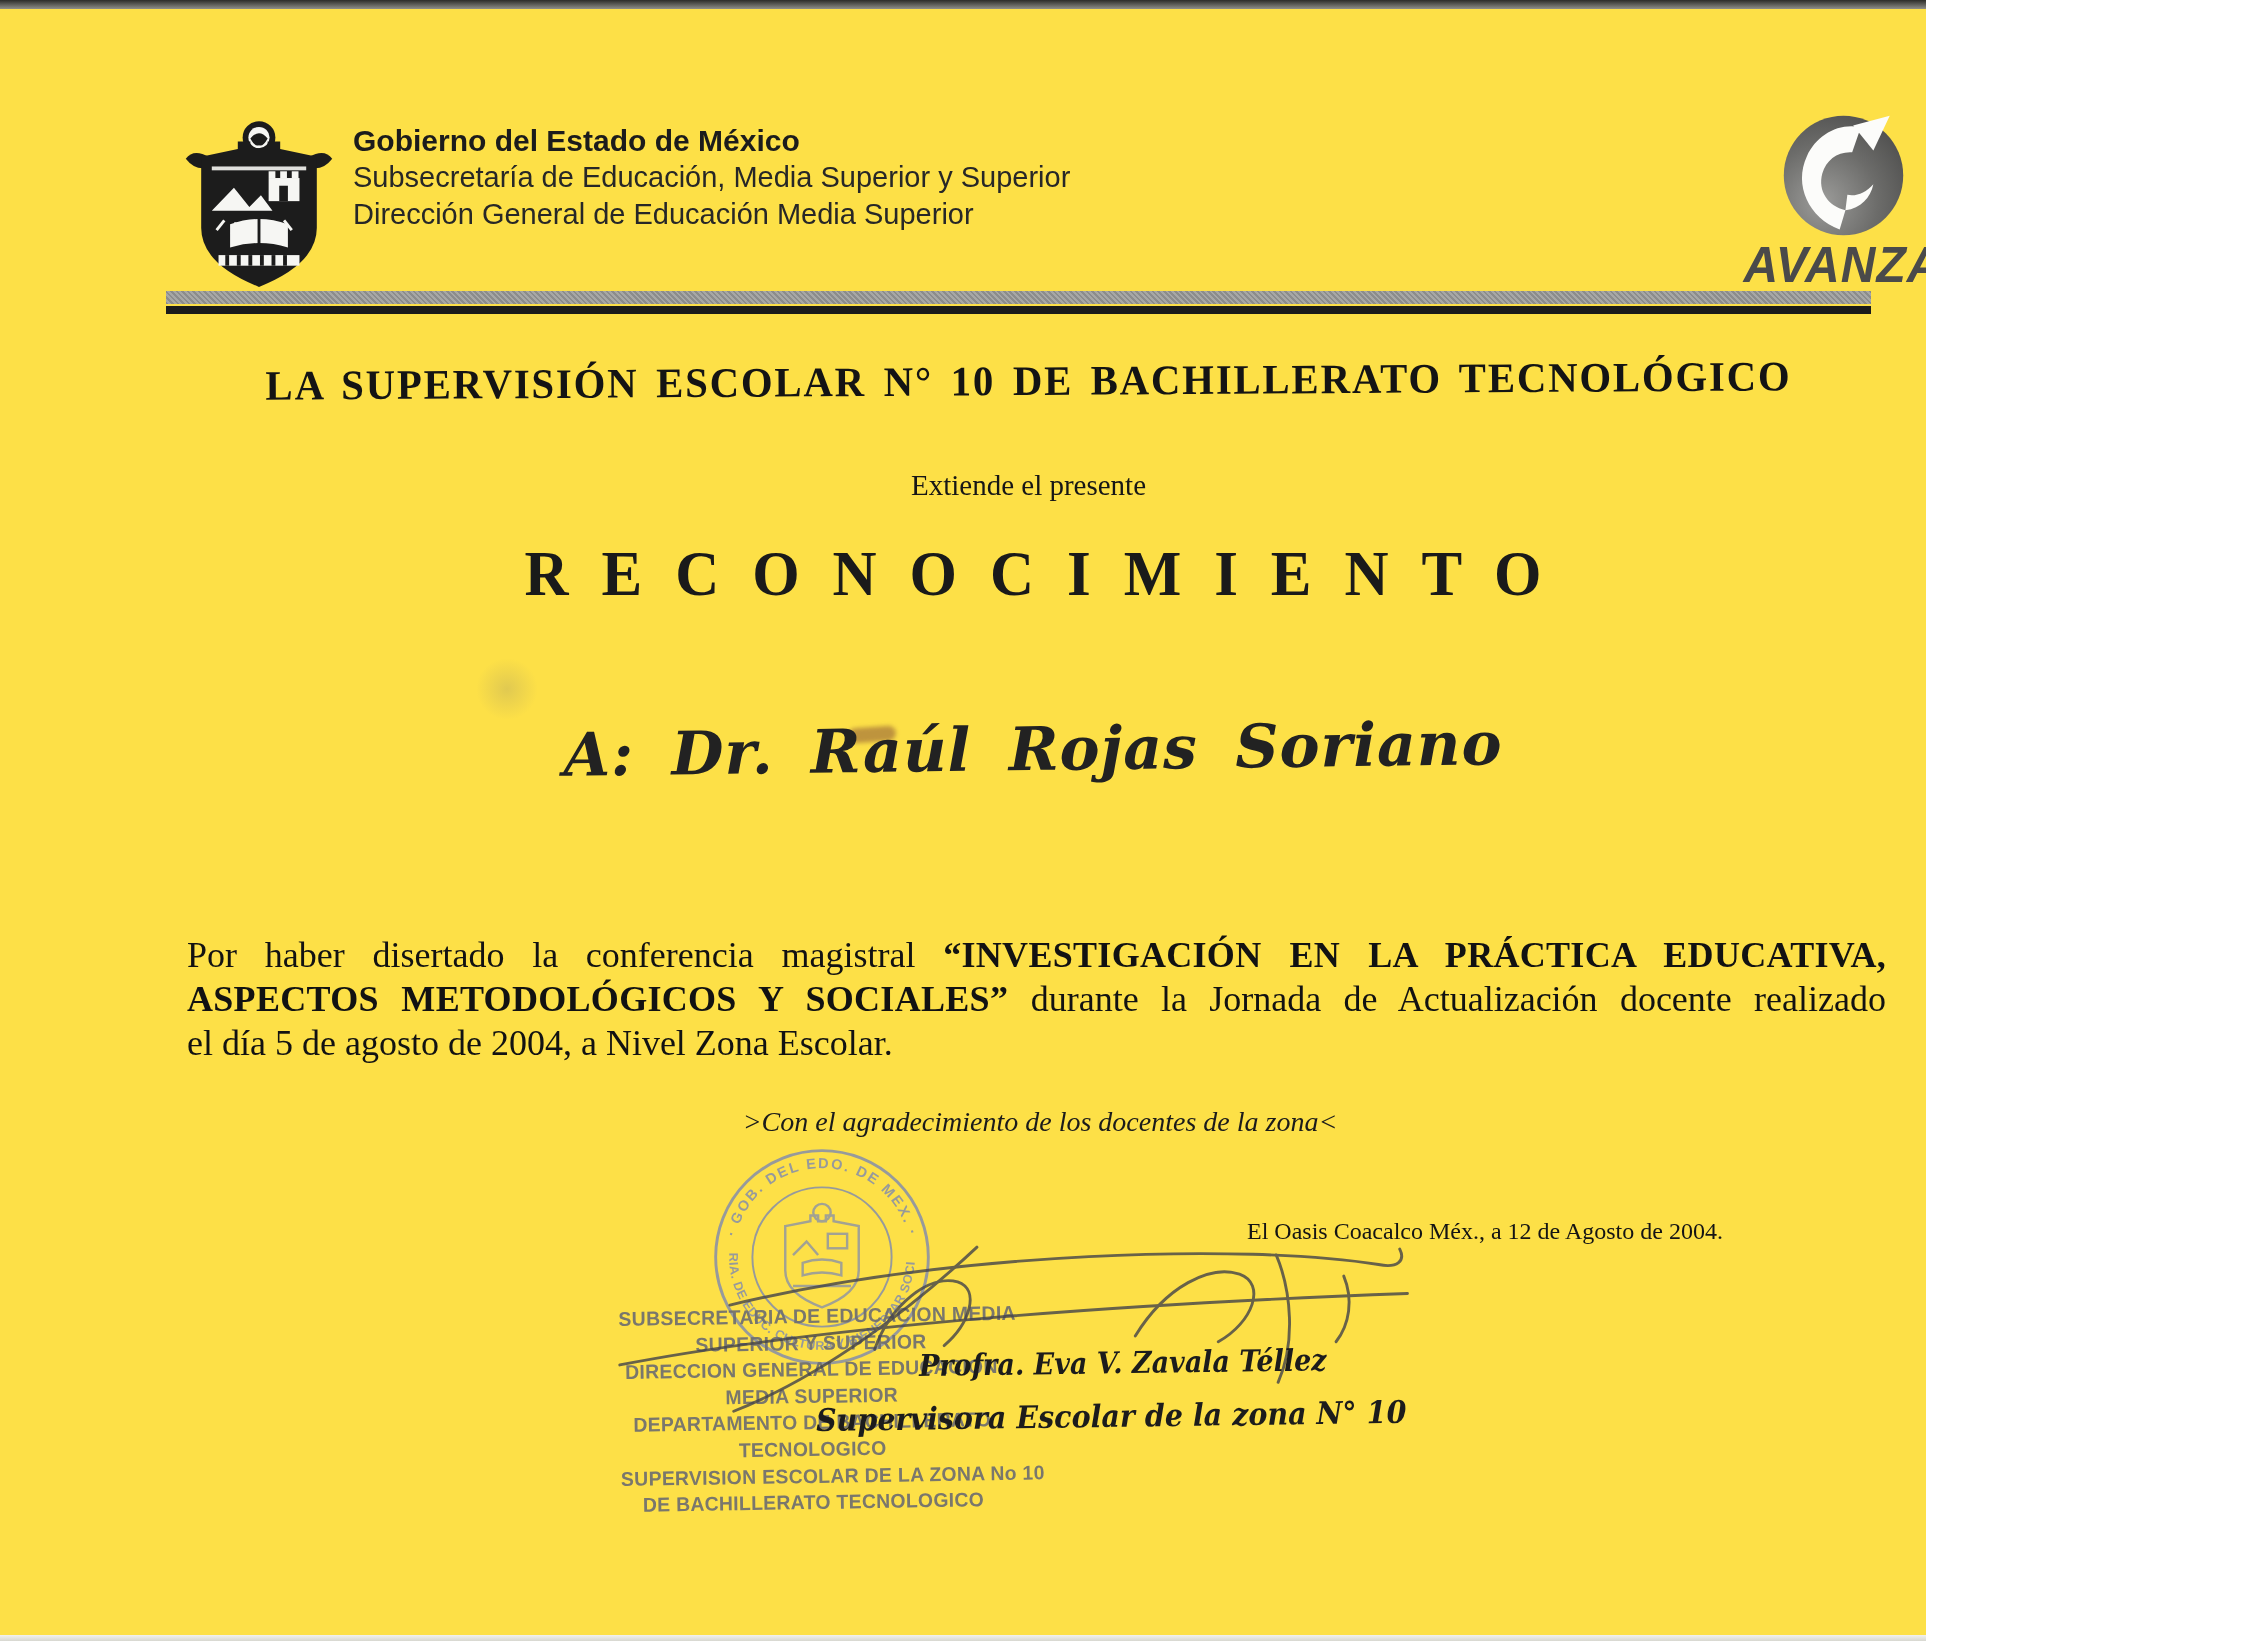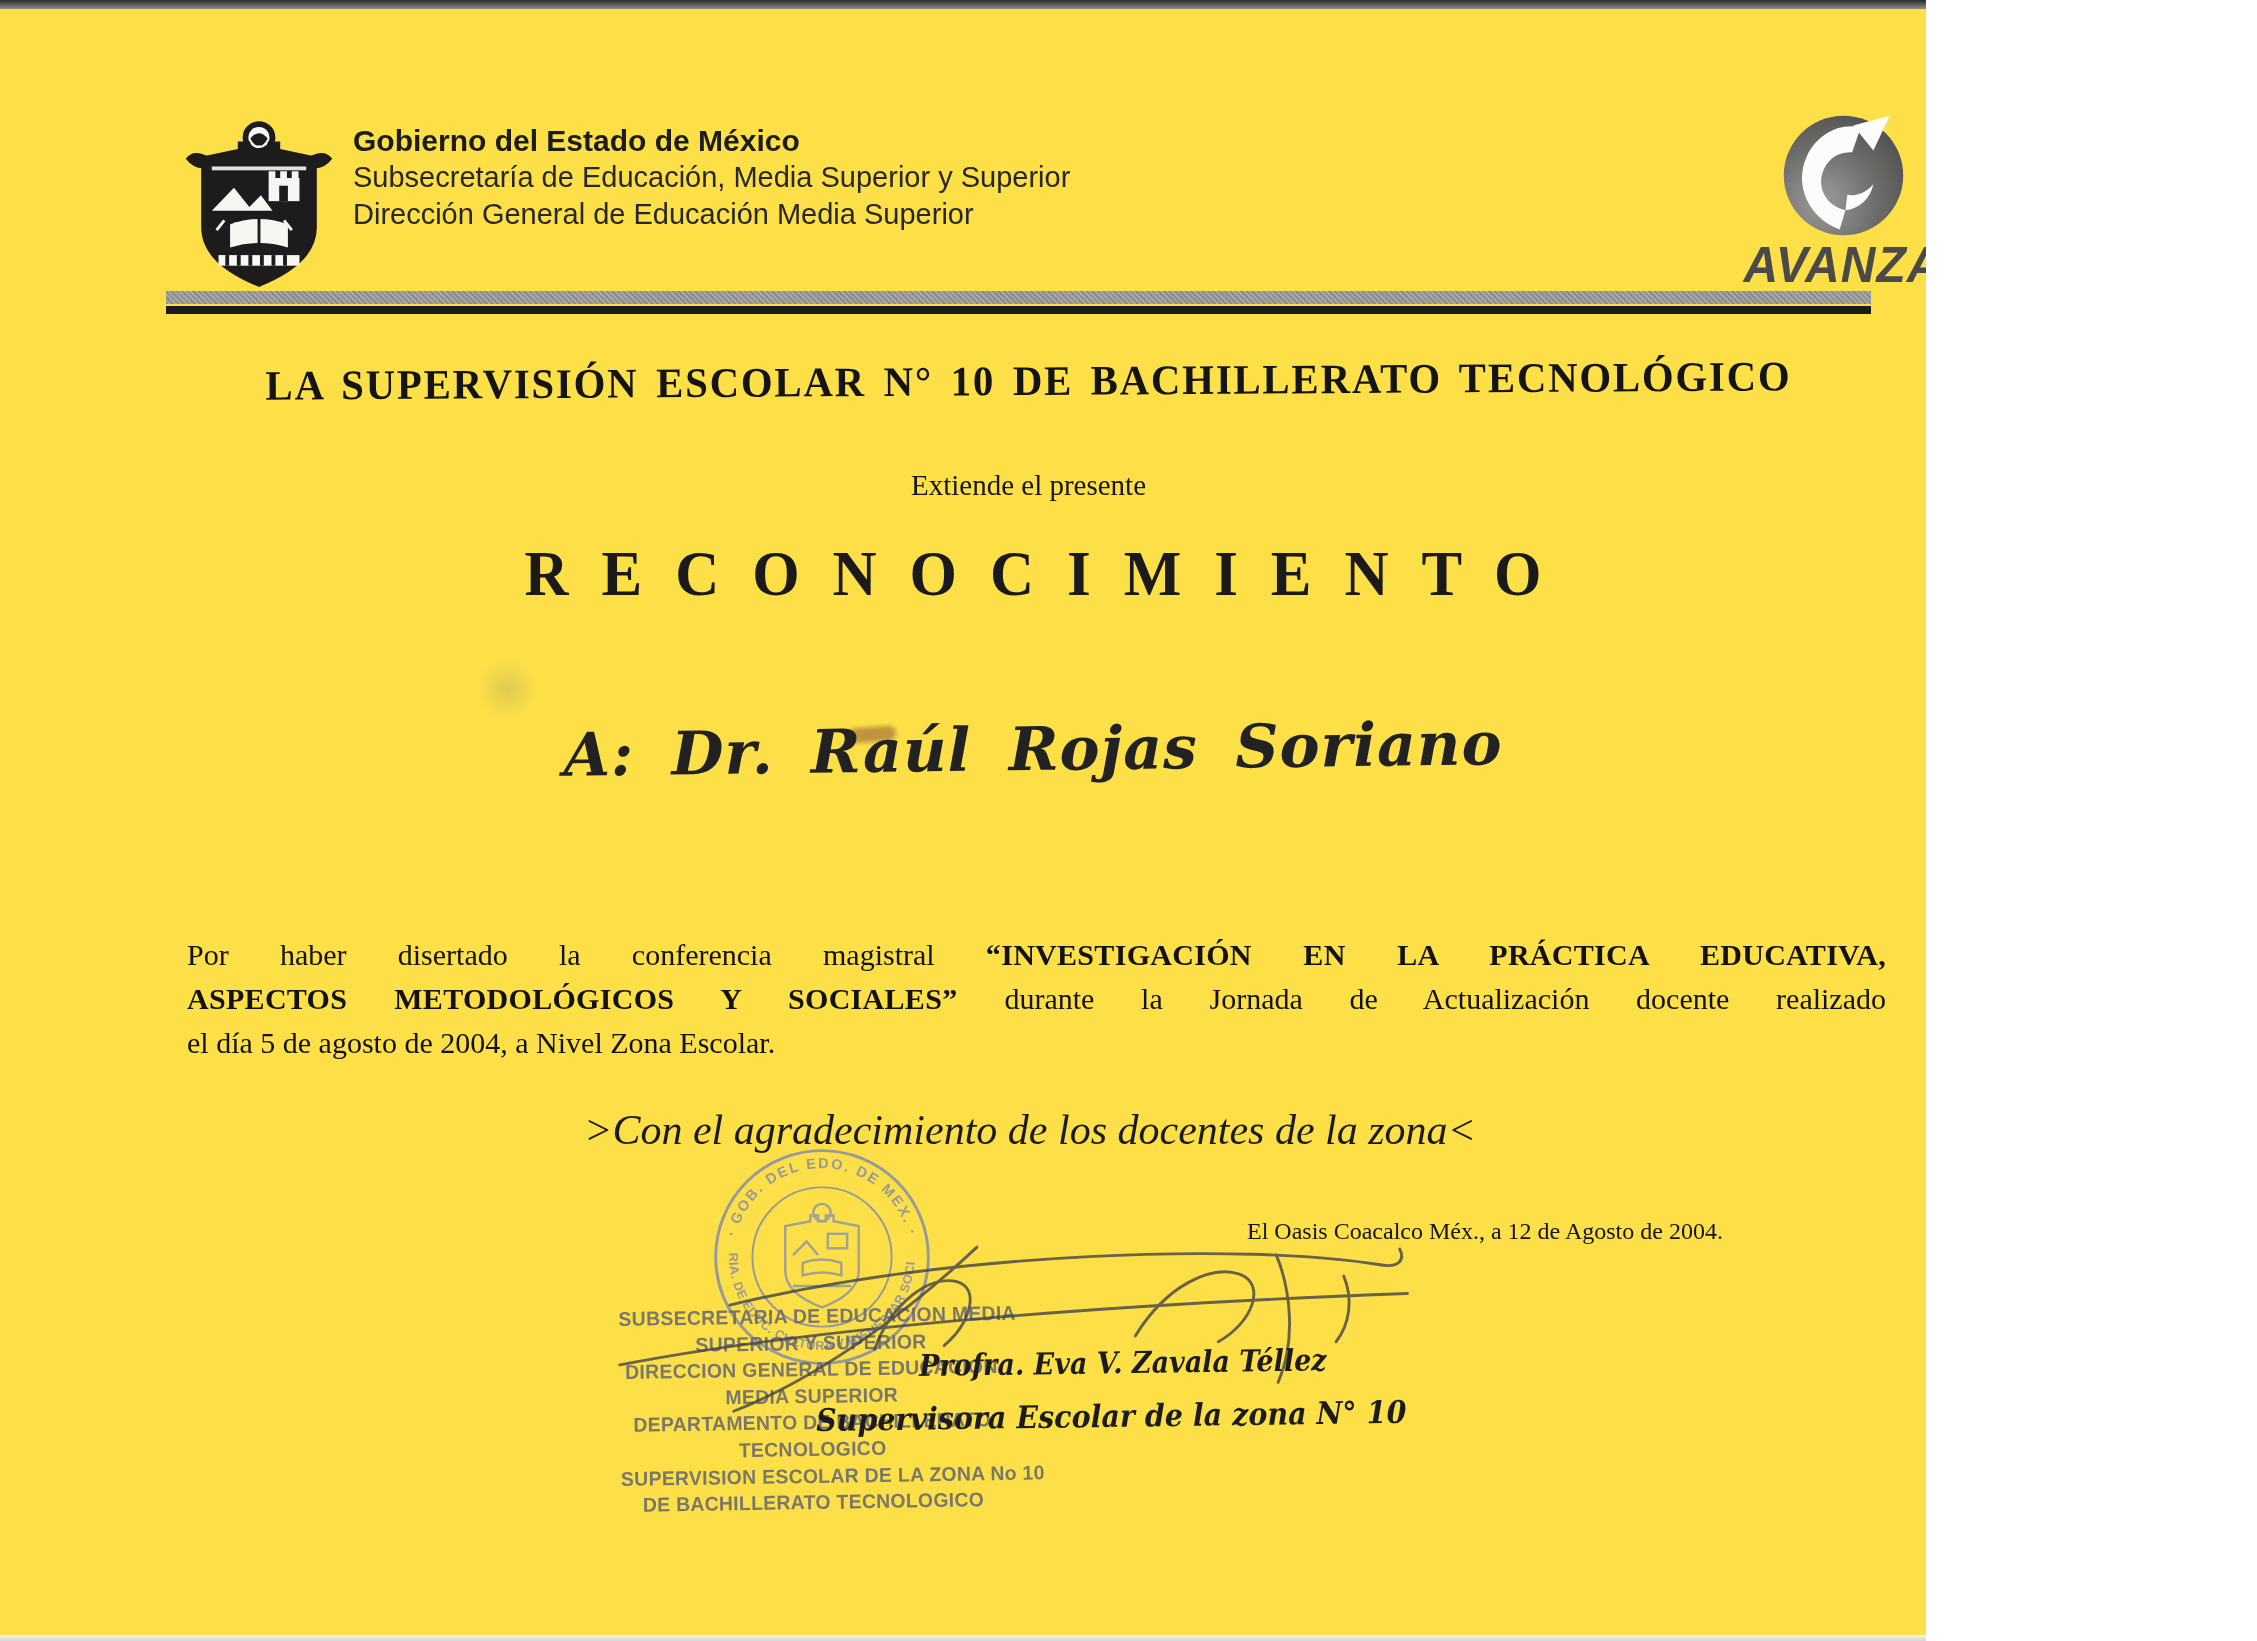--- a/index.html
+++ b/index.html
@@ -40,26 +40,26 @@
           font-size:29px; }
   .recon { position:absolute; left:135px; top:539px; width:1796px; text-align:center;
           font-weight:bold; font-size:61px; letter-spacing:0.54em; text-indent:0.54em;
           white-space:nowrap; transform:scaleY(1.03); color:#1a1a1a; }
   .recipient { position:absolute; left:135px; top:714px; width:1796px; text-align:center;
           font-family:"DejaVu Serif",serif; font-style:italic; font-weight:bold;
           font-size:60px; word-spacing:15.4px; letter-spacing:1px; white-space:nowrap;
           transform:rotate(-0.7deg); color:#222; }
 
   .body-par { position:absolute; left:187px; top:933px; width:1699px;
-          font-size:30px; line-height:44px; color:#121212; }
+          font-size:36px; line-height:44px; color:#121212; }
   .body-par .jline { text-align:justify; text-align-last:justify; }
   .body-par b { letter-spacing:0.3px; }
 
-  .gratitude { position:absolute; left:132px; top:1106px; width:1796px; text-align:center;
-          font-style:italic; font-size:42px; color:#1b1b1b; }
+  .gratitude { position:absolute; left:142px; top:1106px; width:1796px; text-align:center;
+          font-style:italic; font-size:28px; color:#1b1b1b; }
   .dateline  { position:absolute; left:1247px; top:1218px; font-size:24px; color:#141414;
           white-space:nowrap; }
 
   
   .seal { position:absolute; left:706px; top:1141px; opacity:0.92; }
   .seal text { font-family:"Liberation Sans","DejaVu Sans",sans-serif; font-weight:bold; }
 
   .stamp { position:absolute; left:614px; top:1303px; width:396px; text-align:center;
           font-family:"Liberation Sans","DejaVu Sans",sans-serif; font-weight:bold;
           font-size:20px; line-height:26.6px; color:#6f6f70; letter-spacing:0.3px;

